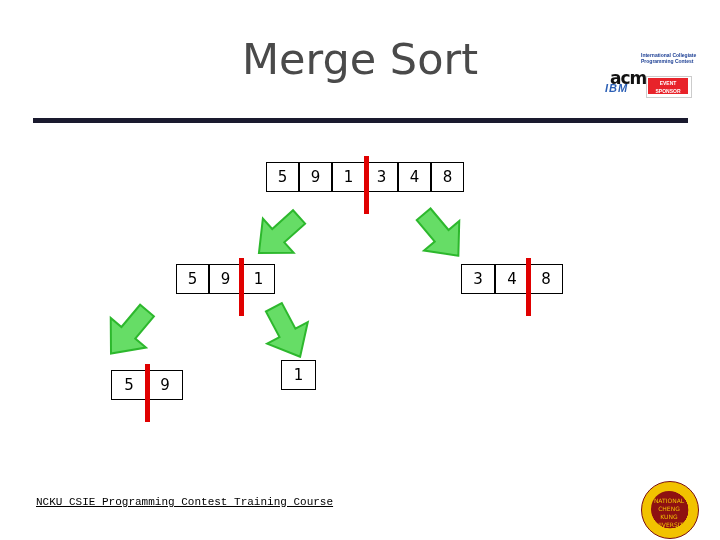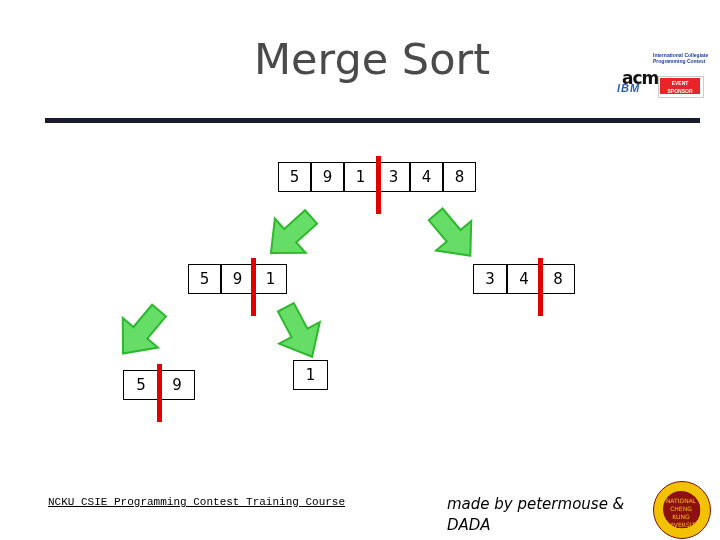--- a/index.html
+++ b/index.html
@@ -9,21 +9,21 @@
   body {
     width: 720px;
     height: 540px;
     background: #ffffff;
     font-family: "Liberation Sans", sans-serif;
     overflow: hidden;
     position: relative;
   }
   .slide {
     position: absolute;
-    left: 12px; top: 0;
+    left: 0; top: 0;
     width: 698px;
     height: 540px;
   }
 
   
   .title {
     position: absolute;
     left: 30px;
     top: 34px;
     width: 660px;
@@ -285,21 +285,20 @@
     </g>
   </svg>
 
   <svg class="arrow" style="left:254px; top:300px;" width="66" height="64" viewBox="0 0 66 64">
     <g transform="rotate(-28 33 32)">
       <polygon points="33,60 10,33 24,33 24,4 42,4 42,33 56,33" fill="#66dd66" stroke="#2db82d" stroke-width="2"></polygon>
     </g>
   </svg>
 
   <div class="footer-left">NCKU CSIE Programming Contest Training Course</div>
-  <div class="footer-right">made by petermouse &amp; DADA</div>
 
   <div class="seal"></div>
   <div class="seal-inner">
     <div>NATIONAL</div>
     <div>CHENG KUNG</div>
     <div>UNIVERSITY</div>
   </div>
 
 </div>
 

